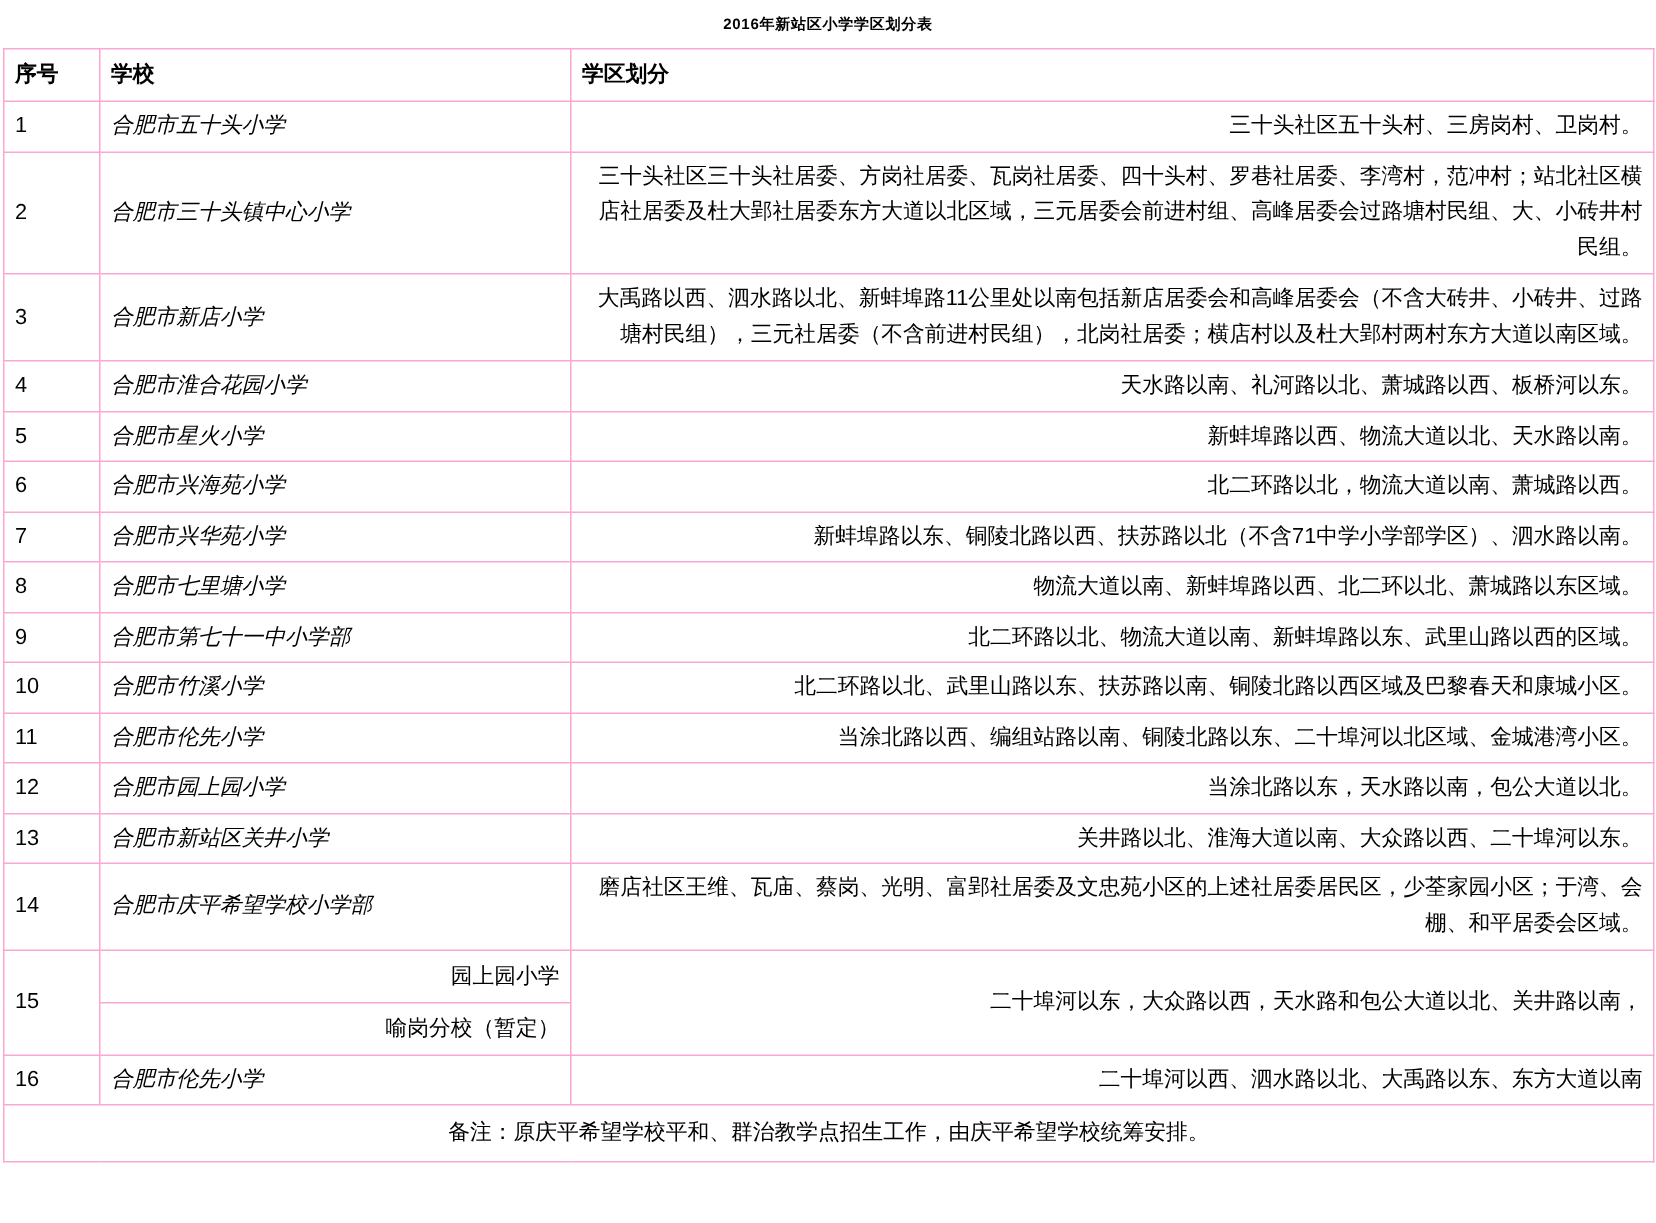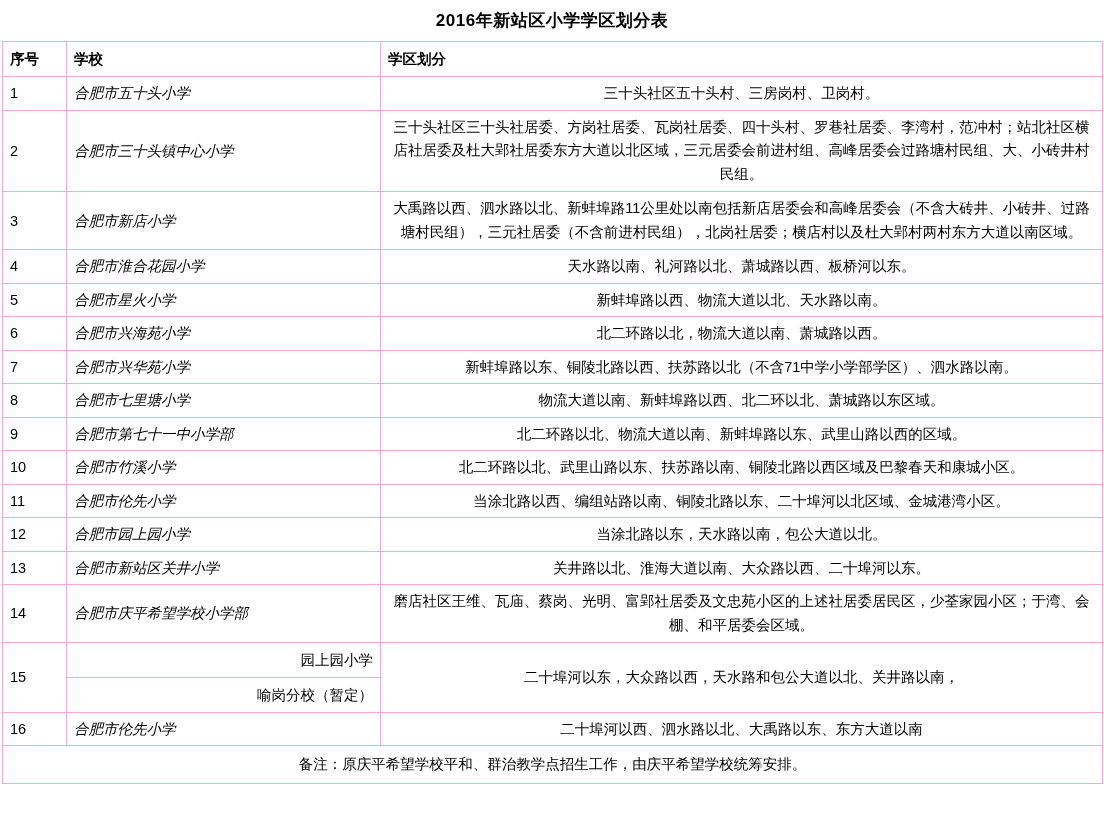--- a/index.html
+++ b/index.html
@@ -15,21 +15,21 @@
     overflow: hidden;
   }
   .page {
     width: 1104px;
     height: 815px;
     position: relative;
     box-sizing: border-box;
   }
   .doc-title {
     text-align: center;
-    font-size: 17px;
+    font-size: 10px;
     font-weight: bold;
     padding: 9px 0 9px 0;
     letter-spacing: 0.5px;
   }
   table.zone-table {
     border-collapse: collapse;
     width: 1100px;
     margin: 0 2px;
     table-layout: fixed;
   }
@@ -54,21 +54,21 @@
   td.idx {
     text-align: left;
     padding-left: 6px;
   }
   td.school {
     text-align: left;
     padding-left: 10px;
     font-style: italic;
   }
   td.zone {
-    text-align: center;
+    text-align: right;
     padding-left: 8px;
     padding-right: 6px;
   }
   td.zone.multi {
     line-height: 1.62;
   }
   td.sub-school {
     text-align: right;
     padding-left: 10px;
     height: 35px;

